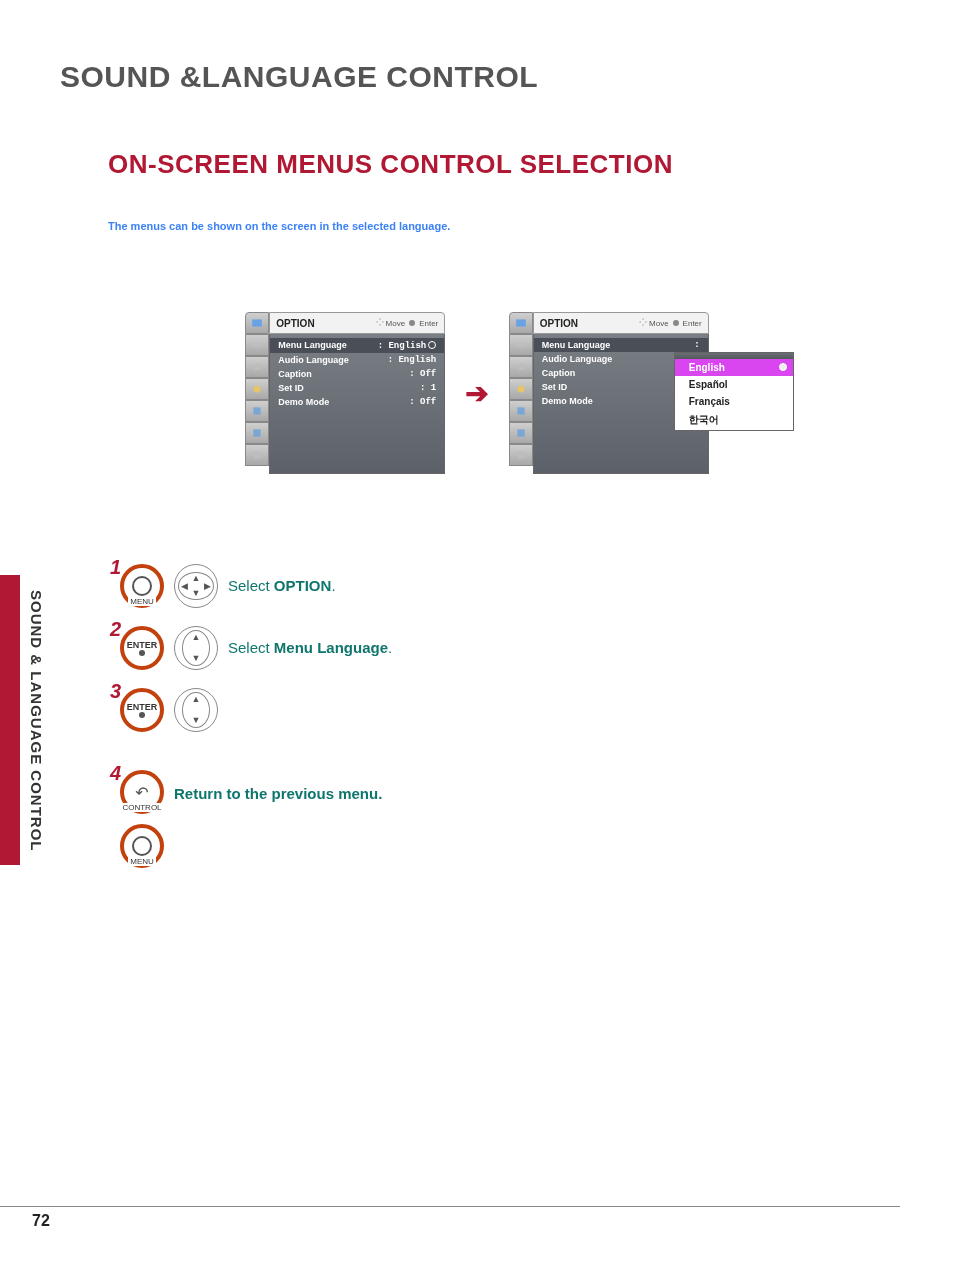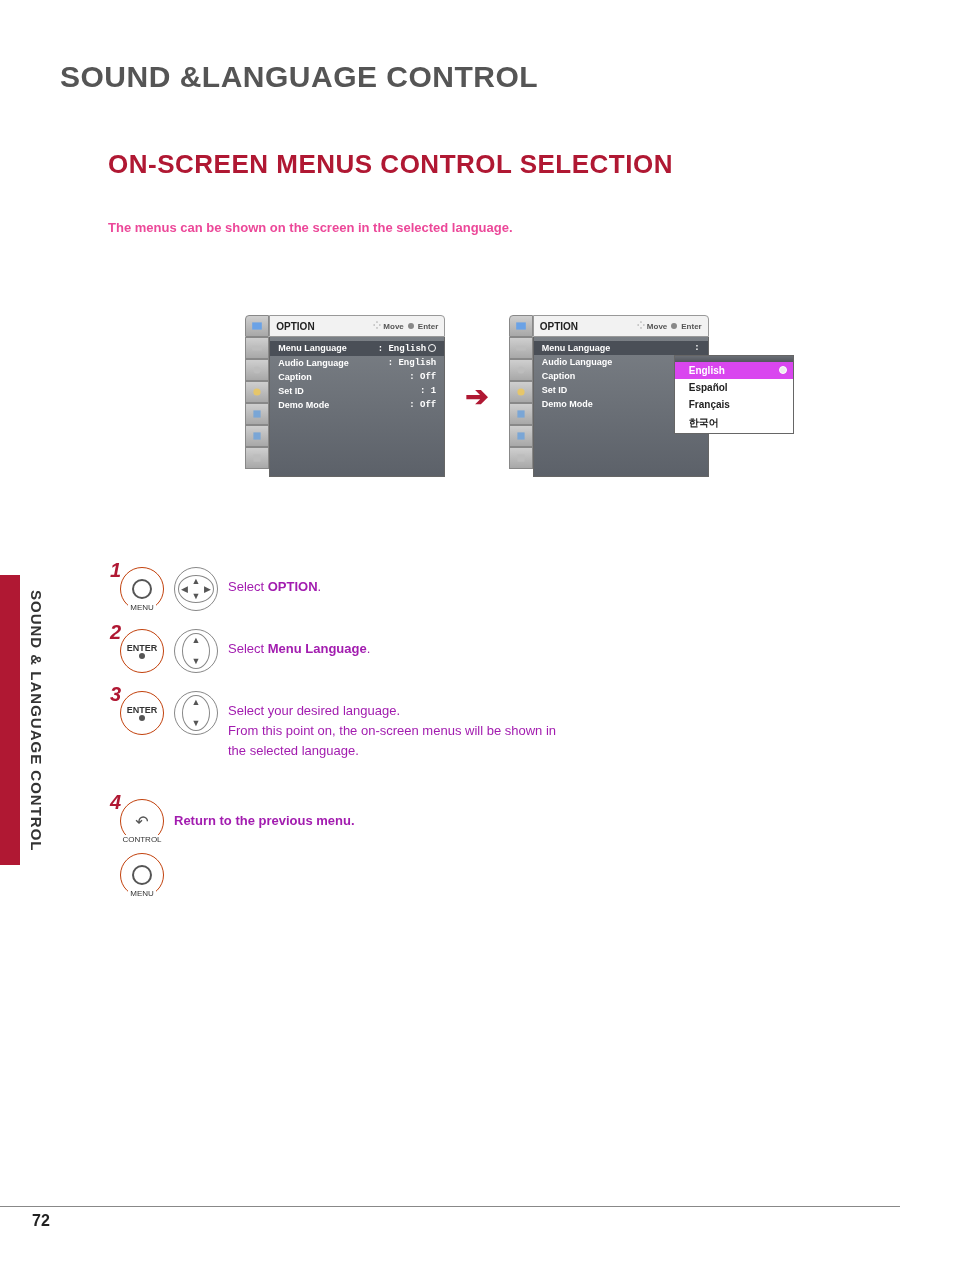--- a/index.html
+++ b/index.html
@@ -26,23 +26,23 @@
   .h2 {
     font-size: 26px;
     font-weight: 600;
     color: #b01833;
     margin-left: 48px;
     margin-bottom: 40px;
     letter-spacing: 0.5px;
   }
   .intro {
     margin-left: 48px;
-    font-size: 13px;
+    font-size: 11px;
     font-weight: 600;
-    color: #ec4899;
+    color: #3b82f6;
     margin-bottom: 80px;
   }
 
   
   .osd-row {
     display: flex;
     align-items: center;
     justify-content: center;
     gap: 20px;
     margin-bottom: 90px;
@@ -77,21 +77,21 @@
     border: 1px solid #999;
     border-top-right-radius: 4px;
     height: 22px;
     display: flex;
     align-items: center;
     padding: 0 6px;
     font-weight: 700;
     color: #222;
     justify-content: space-between;
   }
-  .osd-header .hdr-right { font-weight: 700; font-size:8px; color:#555; display:flex; align-items:center; gap:2px;}
+  .osd-header .hdr-right { font-weight: 400; font-size:8px; color:#555; display:flex; align-items:center; gap:2px;}
   .osd-header .move-icon svg { width:8px; height:8px; }
   .osd-header .enter-dot { width:6px; height:6px; border-radius:50%; background:#888; display:inline-block; margin:0 2px;}
   .osd-body {
     background: linear-gradient(#7a7f85, #5c6169);
     border: 1px solid #666;
     border-top: none;
     flex: 1;
     min-height: 140px;
     padding: 4px 0;
     color: #fff;
@@ -182,21 +182,21 @@
     left: -10px;
     top: -8px;
     font-size: 20px;
     font-style: italic;
     font-weight: 600;
     color: #b01833;
     z-index: 2;
   }
   .btn-circle {
     width: 44px; height: 44px;
-    border: 1px solid #c2410c;
+    border: 4px solid #c2410c;
     border-radius: 50%;
     background: #fff;
     display:flex; align-items:center; justify-content:center;
     flex-direction: column;
     position: relative;
   }
   .btn-circle .inner-ring {
     width: 20px; height: 20px;
     border: 2px solid #555;
     border-radius: 50%;
@@ -232,22 +232,22 @@
   }
   .nav-oval.wide .oval-inner {
     width: 36px; height: 28px;
     border-radius: 18px / 14px;
     flex-direction: row;
     padding: 0 2px;
   }
   .chev { font-size:9px; color:#555; line-height:1; }
   
   .step-text {
-    font-size: 13px;
-    color: #a21caf;
+    font-size: 15px;
+    color: #0f766e;
     padding-top: 10px;
     max-width: 340px;
     line-height: 1.55;
   }
   .step-text b { font-weight: 700; }
 
   .step4-group .step { margin-bottom: 10px; }
 
   .page-num {
     position: absolute;
@@ -504,24 +504,20 @@
       <div class="btn-circle">
         <span class="enter-text">ENTER</span>
         <span class="enter-dot-small"></span>
       </div>
       <div class="nav-oval">
         <div class="oval-inner">
           <span class="chev">▲</span>
           <span class="chev">▼</span>
         </div>
       </div>
-      <div class="step-text">
-        <div>Select your desired language.</div>
-        <div>From this point on, the on-screen menus will be shown in the selected language.</div>
-      </div>
     </div>
 
     <div style="height:20px;"></div>
 
     <div class="step4-group">
       <div class="step">
         <span class="step-num">4</span>
         <div class="btn-circle">
           <span class="return-arc">↶</span>
           <div class="label">CONTROL</div>

